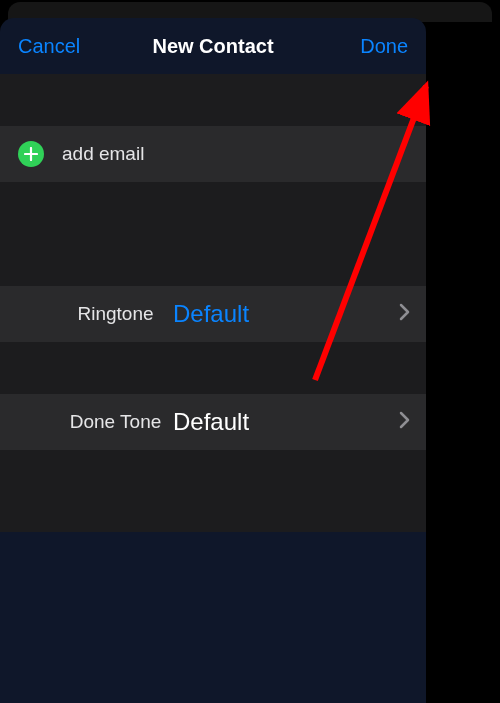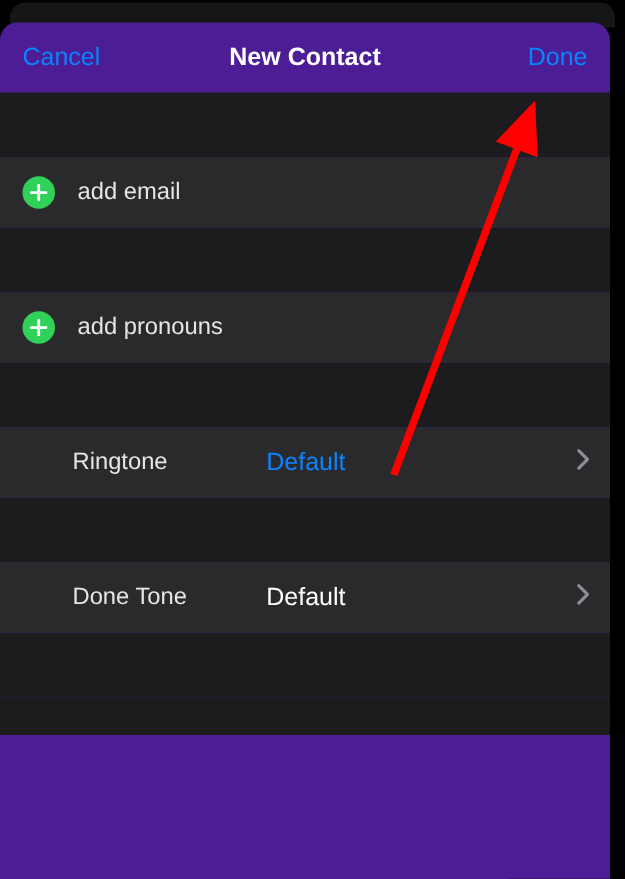--- a/index.html
+++ b/index.html
@@ -13,23 +13,23 @@
     width: 500px;
     height: 703px;
     background: #000;
     color: #fff;
     overflow: hidden;
   }
   .sheet {
     position: absolute;
     top: 18px;
     left: 0;
-    width: 488px;
+    width: 426px;
     height: 685px;
-    background: #4c1d95;
+    background: #0f172a;
     border-radius: 14px 14px 0 0;
     overflow: hidden;
   }
   .backdrop {
     position: absolute;
     top: 2px;
     left: 8px;
     width: 484px;
     height: 20px;
     background: #161616;
@@ -59,20 +59,21 @@
   }
   .btn-text.bold {
     font-weight: 400;
   }
   .content {
     position: absolute;
     top: 56px;
     left: 0;
     right: 0;
     bottom: 0;
+    text-align: center;
   }
   .gap {
     height: 52px;
     background: #1c1c1e;
   }
   .row {
     background: #2a2a2c;
     height: 56px;
     display: flex;
     align-items: center;
@@ -99,22 +100,21 @@
     color: #e5e5e7;
   }
   .kv-row .key {
     font-size: 19px;
     color: #e5e5e7;
     width: 115px;
     flex-shrink: 0;
     margin-left: 40px;
   }
   .kv-row .value {
-    font-size: 20px;
-    margin-left: 40px;
+    font-size: 24px;
   }
   .kv-row .value.link { color: #0a84ff; }
   .kv-row .value.plain { color: #fff; }
   .chevron {
     position: absolute;
     right: 16px;
     top: 50%;
     transform: translateY(-50%);
     color: #8e8e93;
   }
@@ -146,28 +146,20 @@
       <span class="plus-icon">
         <svg viewBox="0 0 14 14">
             <path d="M7 1v12M1 7h12" stroke="#fff" stroke-width="2.2" stroke-linecap="round"></path>
           </svg>
       </span>
       <span class="row-label">add email</span>
     </div>
 
     <div class="gap"></div>
 
-    <div class="row">
-      <span class="plus-icon">
-        <svg viewBox="0 0 14 14">
-            <path d="M7 1v12M1 7h12" stroke="#fff" stroke-width="2.2" stroke-linecap="round"></path>
-          </svg>
-      </span>
-      <span class="row-label">add pronouns</span>
-    </div>
 
     <div class="gap"></div>
 
     <div class="row kv-row">
       <span class="key">Ringtone</span>
       <span class="value link">Default</span>
       <span class="chevron">
         <svg viewBox="0 0 11 18">
             <path d="M2 2l7 7-7 7" stroke="#8e8e93" stroke-width="2.5" fill="none" stroke-linecap="round" stroke-linejoin="round"></path>
           </svg>

